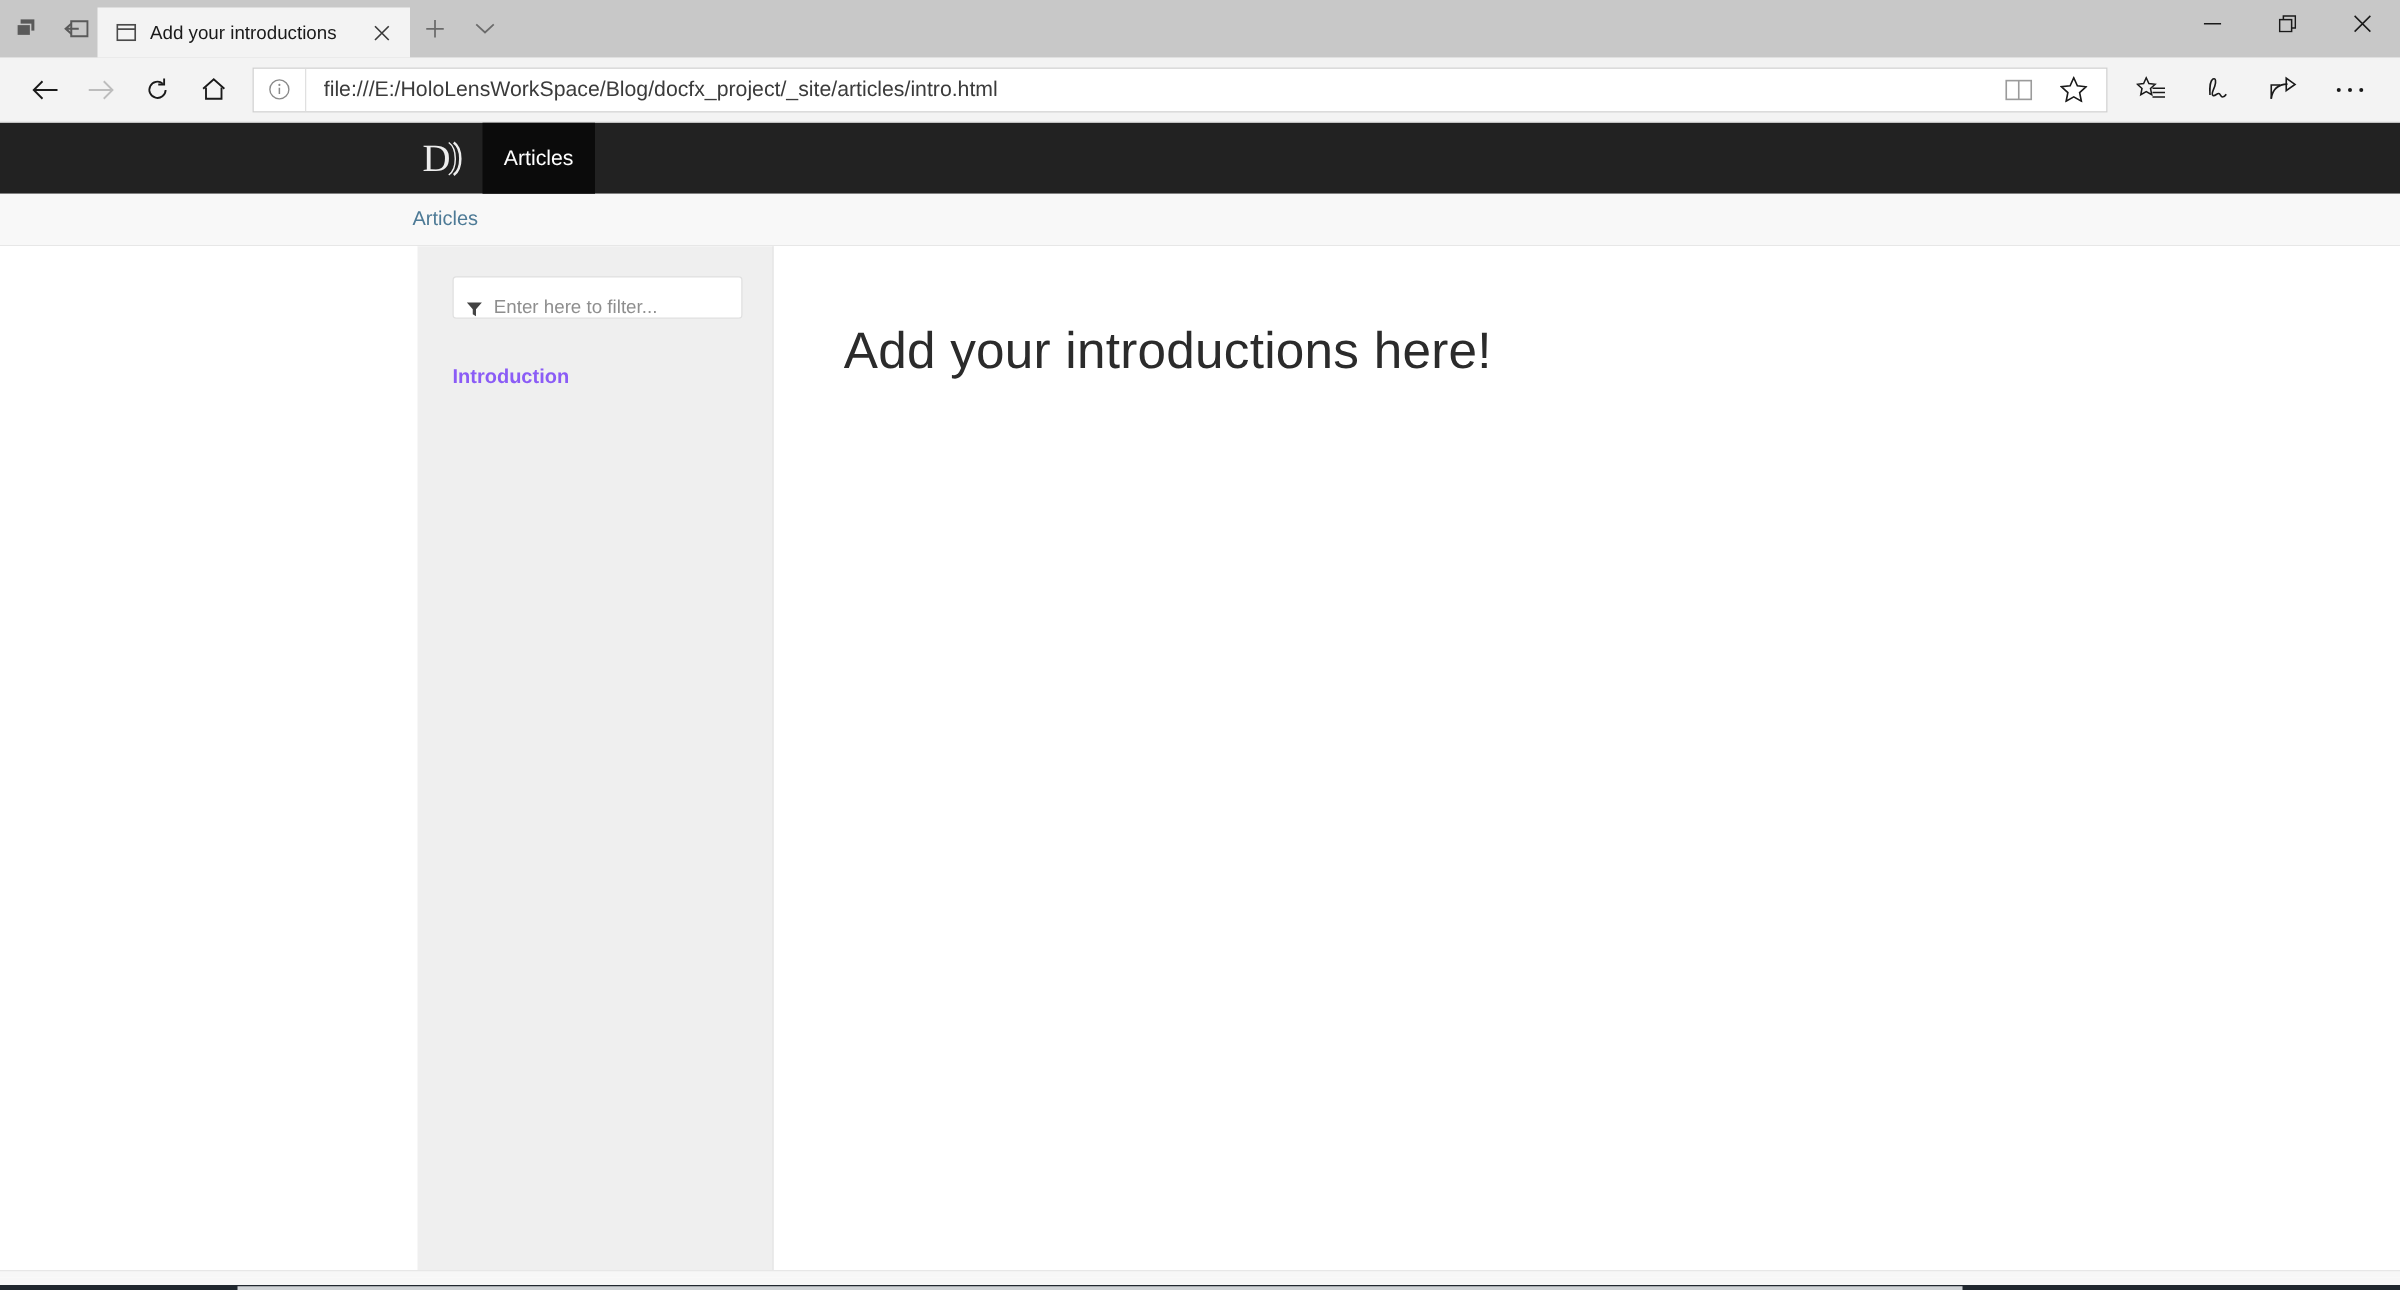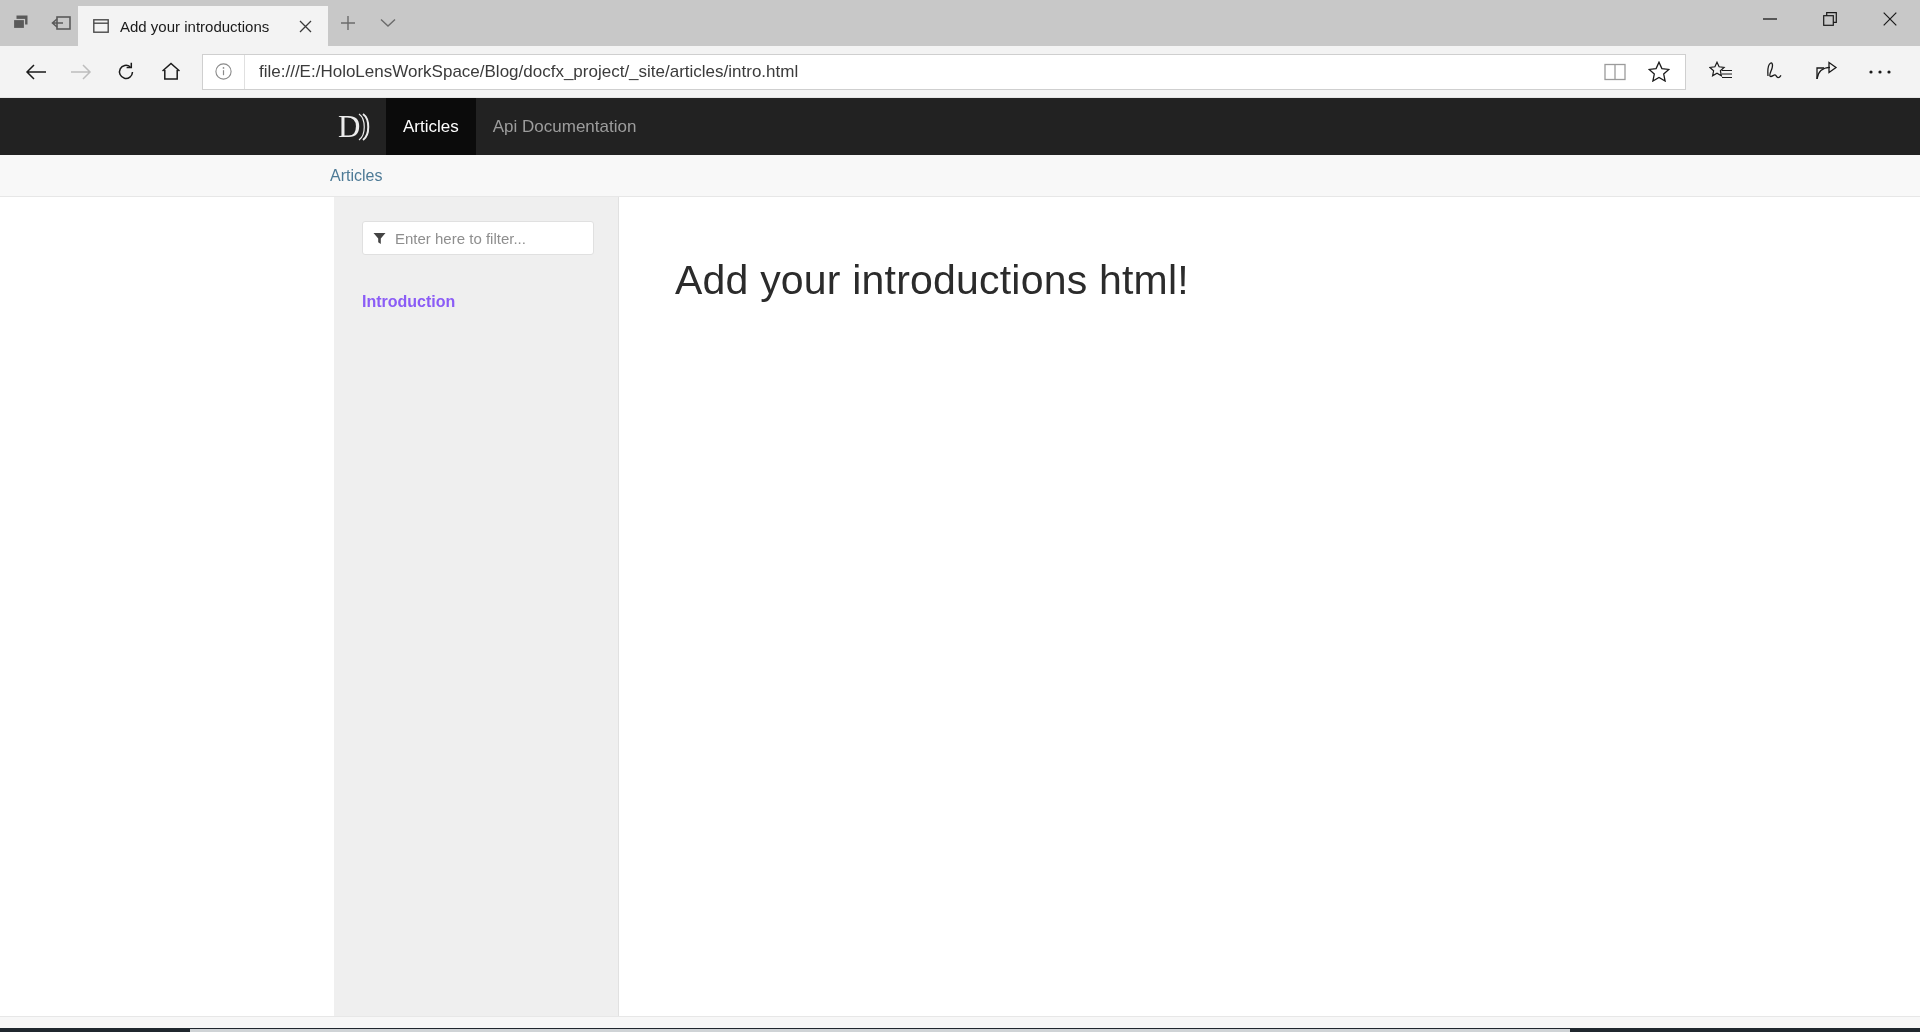--- a/index.html
+++ b/index.html
@@ -92,21 +92,21 @@
   
   .page-body { display:flex; height: 819px; background:#ffffff; }
   .left-gutter { width: 334px; flex:0 0 334px; background:#ffffff; }
   .sidebar {
     width: 285px; flex:0 0 285px; background:#efefef;
     border-right:1px solid #e1e1e1; padding: 24px 0 0 0;
   }
   .filter-wrap { padding: 0 24px 0 28px; }
   .filter-box {
     height: 34px; background:#ffffff; border:1px solid #e0e0e0; border-radius:3px;
-    display:flex; align-items:center; padding: 0 10px; gap:8px;
+    display:flex; align-items:flex-end; padding: 0 10px; gap:8px;
   }
   .funnel { width:14px; height:14px; flex:0 0 14px; color:#444; display:flex; align-items:center; }
   .filter-input {
     border:none; outline:none; background:transparent; flex:1 1 auto;
     font-size:15px; color:#3d3d3d; font-family:"Liberation Sans", sans-serif;
   }
   .filter-input::placeholder { color:#8e8e8e; }
   .toc { margin-top: 34px; padding: 0 28px; }
   .toc-item {
     font-size:16px; font-weight:bold; color:#8b5cf6;
@@ -283,21 +283,20 @@
 
     <div class="docfx-nav">
       <div class="docfx-brand">
         <svg width="40" height="34" viewBox="0 0 40 34">
           <text x="0" y="27" font-family="Liberation Serif, serif" font-size="31" fill="#ededed">D</text>
           <path d="M25 4 C32 9 32 25 25 30" fill="none" stroke="#ededed" stroke-width="2"></path>
           <path d="M21 4 C28 9 28 25 21 30" fill="none" stroke="#ededed" stroke-width="1.2"></path>
         </svg>
       </div>
       <a class="docfx-link active">Articles</a>
-      <a class="docfx-link">Api Documentation</a>
     </div>
 
     <div class="subnav">
       <a class="crumb">Articles</a>
     </div>
 
     <div class="page-body">
       <div class="left-gutter"></div>
 
       <div class="sidebar">
@@ -310,21 +309,21 @@
             </span>
             <input class="filter-input" type="text" placeholder="Enter here to filter..." style="">
           </div>
         </div>
         <div class="toc">
           <a class="toc-item">Introduction</a>
         </div>
       </div>
 
       <div class="article">
-        <h1>Add your introductions html!</h1>
+        <h1>Add your introductions here!</h1>
       </div>
     </div>
 
     <div class="footer">
       
       
       
     </div>
 
   </div>

